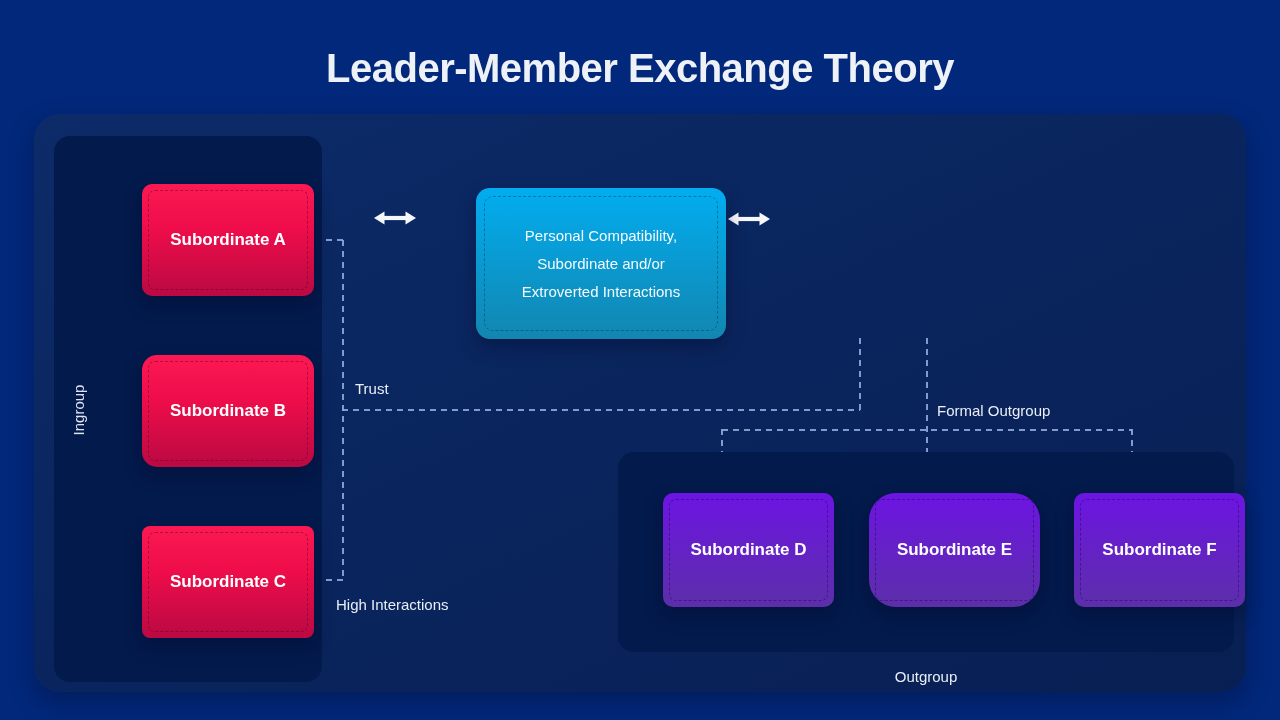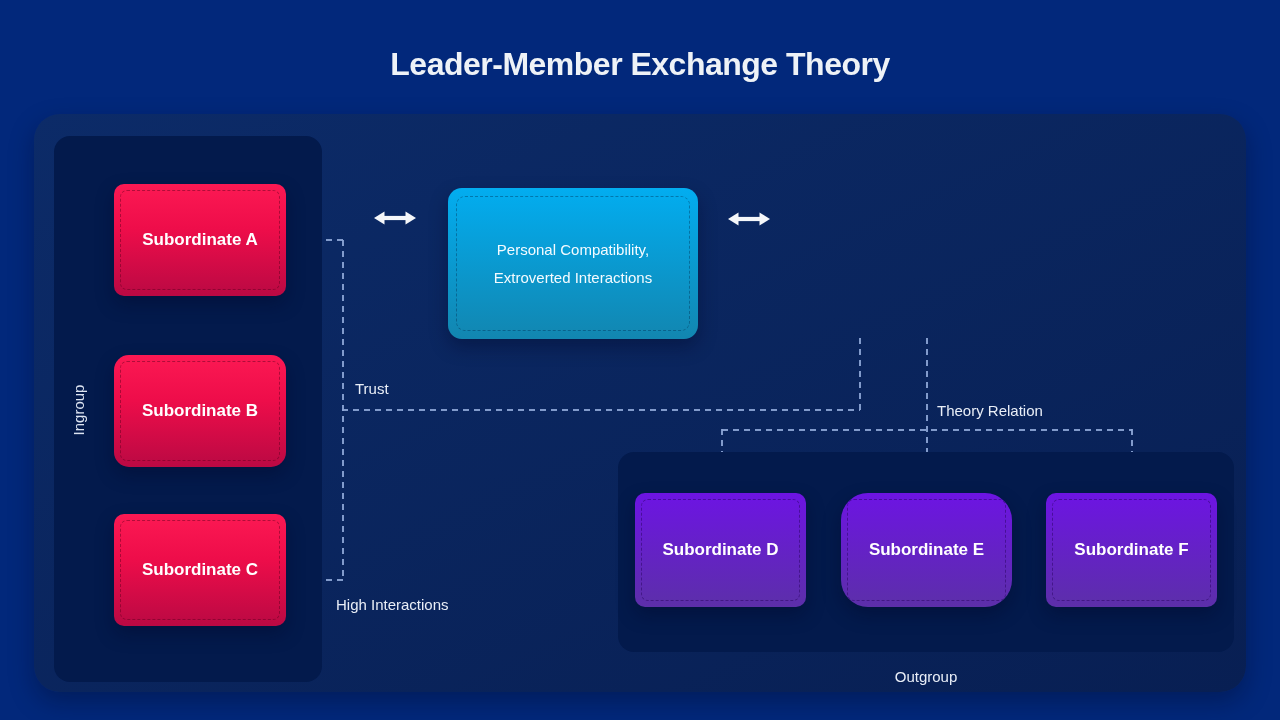--- a/index.html
+++ b/index.html
@@ -3,47 +3,48 @@
 <meta charset="utf-8">
 <style>
   html,body { margin:0; padding:0; background:#02287b; }
   .stage {
     position:relative; width:1280px; height:720px; overflow:hidden;
     background:#02287b;
     font-family:"Liberation Sans", sans-serif;
   }
   .title {
     position:absolute; top:46px; left:0; width:100%;
-    text-align:center; font-size:32px; font-weight:700;
+    text-align:center; font-size:40px; font-weight:700;
     color:#eef2f7; letter-spacing:-0.5px;
   }
   .panel {
     position:absolute; left:34px; top:114px; width:1212px; height:578px;
     border-radius:26px;
     background:linear-gradient(155deg,#0c2b68 0%,#081f53 100%);
     box-shadow:0 10px 24px rgba(0,8,38,.35);
   }
   .group-panel { position:absolute; background:#031a4c; }
   .ingroup-panel  { left:54px;  top:136px; width:268px; height:546px; border-radius:16px; }
   .outgroup-panel { left:618px; top:452px; width:616px; height:200px; border-radius:16px; }
 
   .card {
     position:absolute; border-radius:10px;
     display:flex; align-items:center; justify-content:center;
     color:#ffffff; font-weight:700; text-align:center;
     box-shadow:0 8px 18px rgba(2,8,40,.38);
+    margin-left:28px;
   }
   .card::after {
     content:""; position:absolute; inset:6px; border-radius:7px;
     border:1px dashed rgba(5,5,40,.32); pointer-events:none;
   }
   .red    { left:114px; width:172px; height:112px; font-size:17px;
             background:linear-gradient(180deg,#fc1953 0%,#ee0d4a 40%,#ba0943 100%); }
   .red::after    { border-color:rgba(90,0,30,.45); }
-  .red-a  { top:184px; } .red-b { top:355px;border-radius:15px; } .red-c { top:514px; }
+  .red-a  { top:184px; } .red-b { top:355px;border-radius:15px; } .red-c { top:526px;border-radius:8px; }
 
   .cyan   { width:250px; height:151px; border-radius:14px;
             background:linear-gradient(180deg,#02adf0 0%,#1286b0 100%); }
   .cyan::after   { inset:8px; border-radius:9px; border-color:rgba(0,45,80,.4); }
   .compat { left:448px; top:188px; font-weight:400; font-size:15px;
             line-height:28px; color:#f4fbff; }
   .leader { left:800px; top:187px; font-size:21px; }
 
   .purple { top:493px; width:171px; height:114px; font-size:17px;
             background:linear-gradient(180deg,#6d14e3 0%,#5c2fa9 100%); }
@@ -99,39 +100,40 @@
   </svg>
   <svg class="arrow arrow-right" viewBox="0 0 48 18">
     <polygon points="0,9 12,1.5 12,16.5" fill="#f5f7fa"></polygon>
     <rect x="10" y="6.6" width="28" height="4.8" fill="#f5f7fa"></rect>
     <polygon points="48,9 36,1.5 36,16.5" fill="#f5f7fa"></polygon>
   </svg>
 
   <div class="card cyan compat">
     <div>
       <div>Personal Compatibility,</div>
+      <div>Subordinate and/or</div>
       <div>Extroverted Interactions</div>
     </div>
   </div>
 
 
   <div class="dash-v" style="left:342px; top:240px; height:340px;"></div>
   <div class="dash-h" style="left:326px; top:239px; width:17px;"></div>
   <div class="dash-h" style="left:326px; top:579px; width:17px;"></div>
 
   <div class="dash-v" style="left:859px; top:338px; height:72px;"></div>
   <div class="dash-h" style="left:342px; top:409px; width:518px;"></div>
   <div class="clabel lbl-trust">Trust</div>
   <div class="clabel lbl-highint">High Interactions</div>
 
   <div class="dash-v" style="left:926px; top:338px; height:117px;"></div>
   <div class="dash-h" style="left:722px; top:429px; width:410px;"></div>
   <div class="dash-v" style="left:721px; top:429px; height:26px;"></div>
   <div class="dash-v" style="left:1131px; top:429px; height:26px;"></div>
-  <div class="clabel lbl-formal">Theory Relation</div>
+  <div class="clabel lbl-formal">Formal Outgroup</div>
 
   <div class="group-panel outgroup-panel"></div>
 
   <div class="card purple pur-d">
     <span>Subordinate D</span>
   </div>
   <div class="card purple pur-e">
     <span>Subordinate E</span>
   </div>
   <div class="card purple pur-f">

